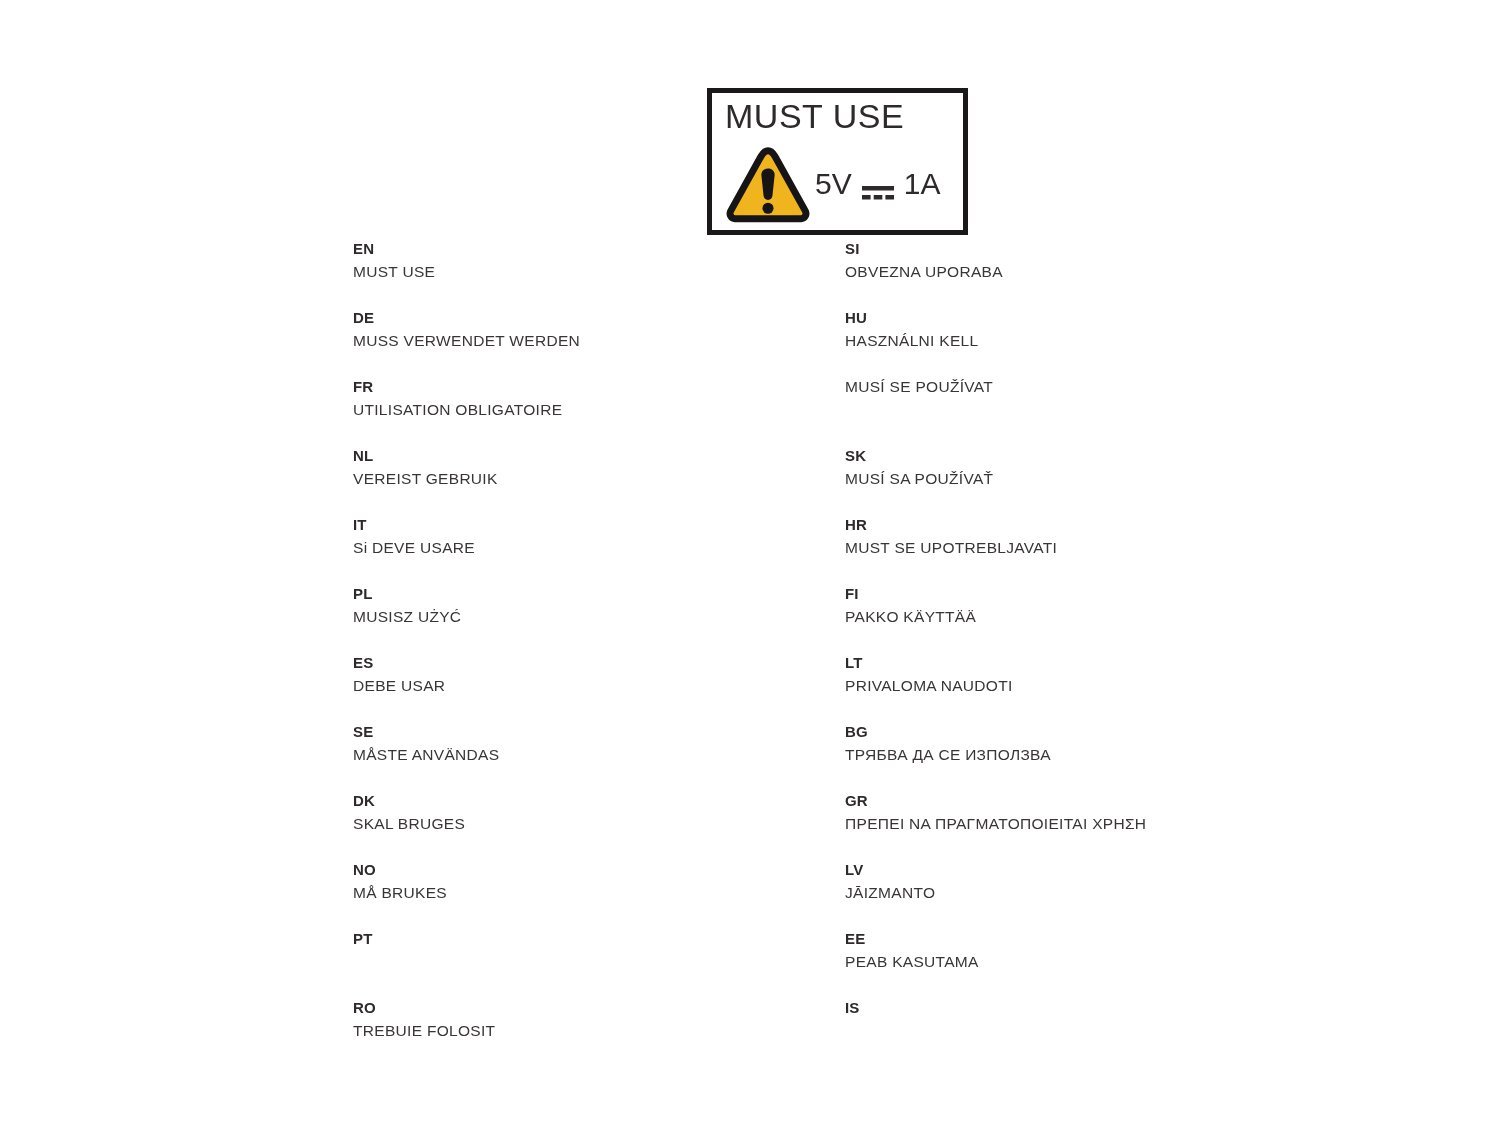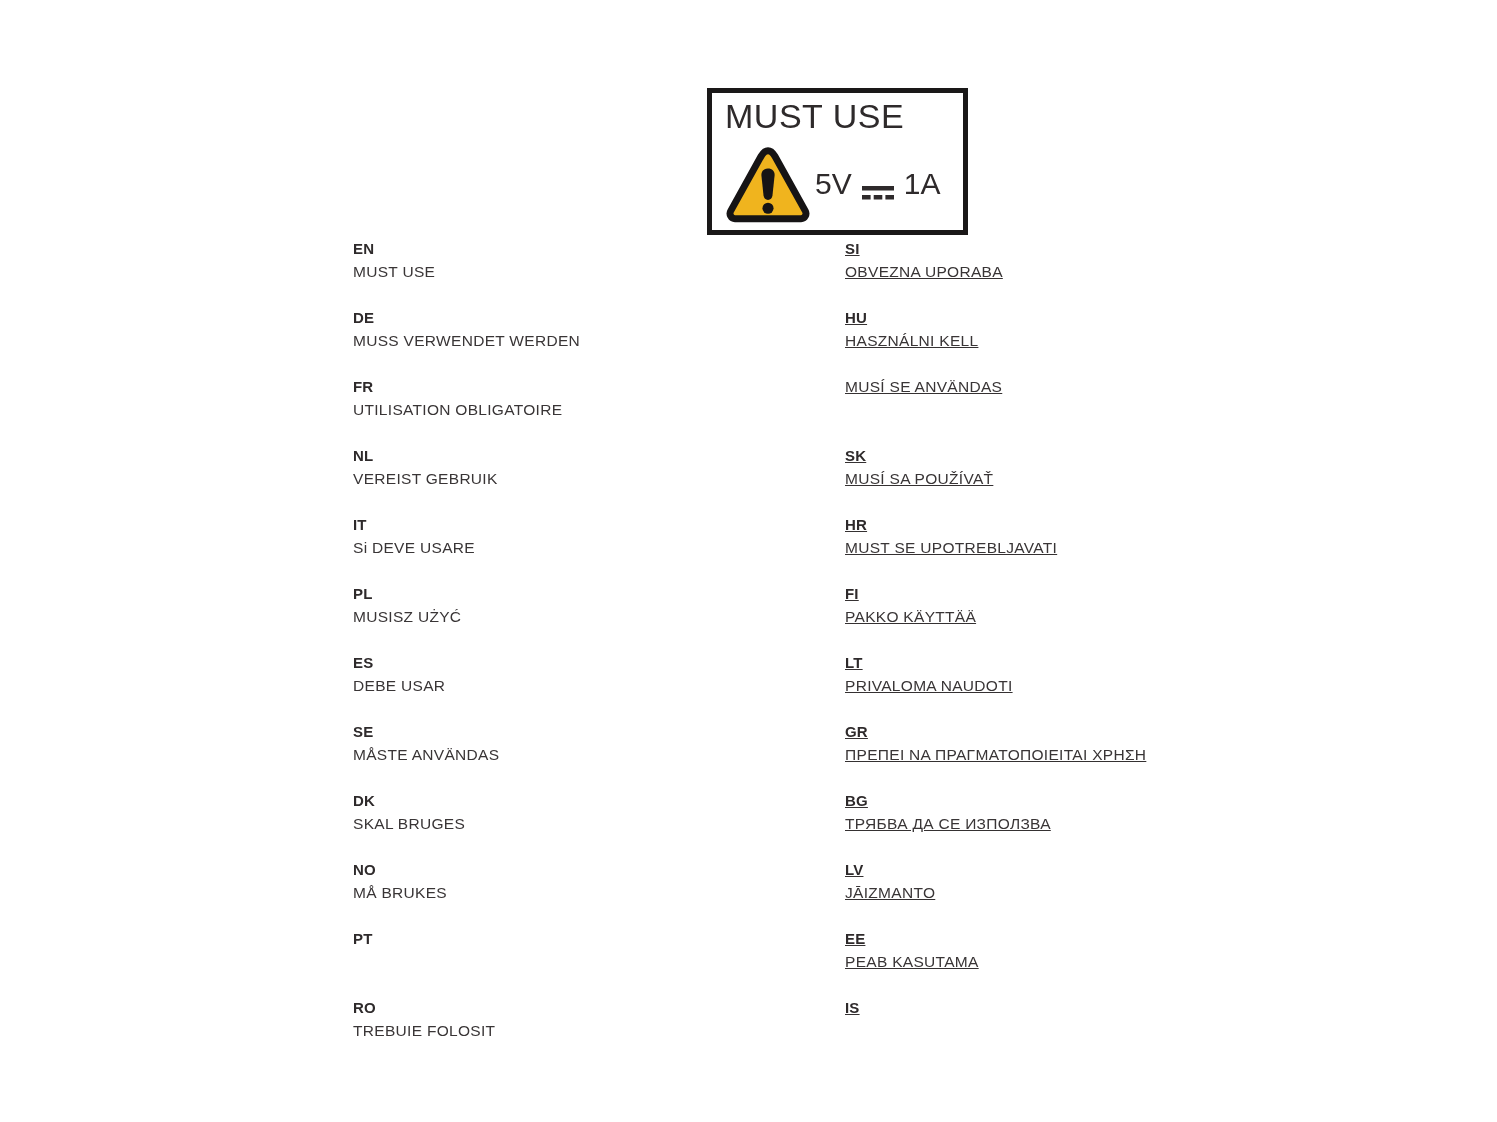--- a/index.html
+++ b/index.html
@@ -48,21 +48,21 @@
   .dc-icon { display: inline-block; width: 34px; height: 18px; }
 
   
   .col {
     position: absolute;
     top: 230px;
     width: 430px;
     margin-top: 7px;
   }
   .col-left  { left: 353px; }
-  .col-right { left: 845px; text-decoration: underline; }
+  .col-right { left: 845px; }
   .lang-block { height: 69px; }
   .lang-code {
     font-weight: bold;
     font-size: 15px;
     line-height: 23px;
     letter-spacing: 0.2px;
     color: #2e2a2b;
   }
   .lang-text {
     font-size: 15.5px;
@@ -165,21 +165,21 @@
     <div class="lang-code">SI</div>
     <div class="lang-text">OBVEZNA UPORABA</div>
   </div>
 
   <div class="lang-block">
     <div class="lang-code">HU</div>
     <div class="lang-text">HASZNÁLNI KELL</div>
   </div>
 
   <div class="lang-block">
-    <div class="lang-text">MUSÍ SE ANVÄNDAS</div>
+    <div class="lang-text">MUSÍ SE POUŽÍVAT</div>
   </div>
 
   <div class="lang-block">
     <div class="lang-code">SK</div>
     <div class="lang-text">MUSÍ SA POUŽÍVAŤ</div>
   </div>
 
   <div class="lang-block">
     <div class="lang-code">HR</div>
     <div class="lang-text">MUST SE UPOTREBLJAVATI</div>
@@ -189,30 +189,30 @@
     <div class="lang-code">FI</div>
     <div class="lang-text">PAKKO KÄYTTÄÄ</div>
   </div>
 
   <div class="lang-block">
     <div class="lang-code">LT</div>
     <div class="lang-text">PRIVALOMA NAUDOTI</div>
   </div>
 
   <div class="lang-block">
+    <div class="lang-code">BG</div>
+    <div class="lang-text">ТРЯБВА ДА СЕ ИЗПОЛЗВА</div>
+  </div>
+
+  <div class="lang-block">
     <div class="lang-code">GR</div>
     <div class="lang-text">ΠΡΕΠΕΙ ΝΑ ΠΡΑΓΜΑΤΟΠΟΙΕΙΤΑΙ ΧΡΗΣΗ</div>
   </div>
 
   <div class="lang-block">
-    <div class="lang-code">BG</div>
-    <div class="lang-text">ТРЯБВА ДА СЕ ИЗПОЛЗВА</div>
-  </div>
-
-  <div class="lang-block">
     <div class="lang-code">LV</div>
     <div class="lang-text">JĀIZMANTO</div>
   </div>
 
   <div class="lang-block">
     <div class="lang-code">EE</div>
     <div class="lang-text">PEAB KASUTAMA</div>
   </div>
 
   <div class="lang-block">

